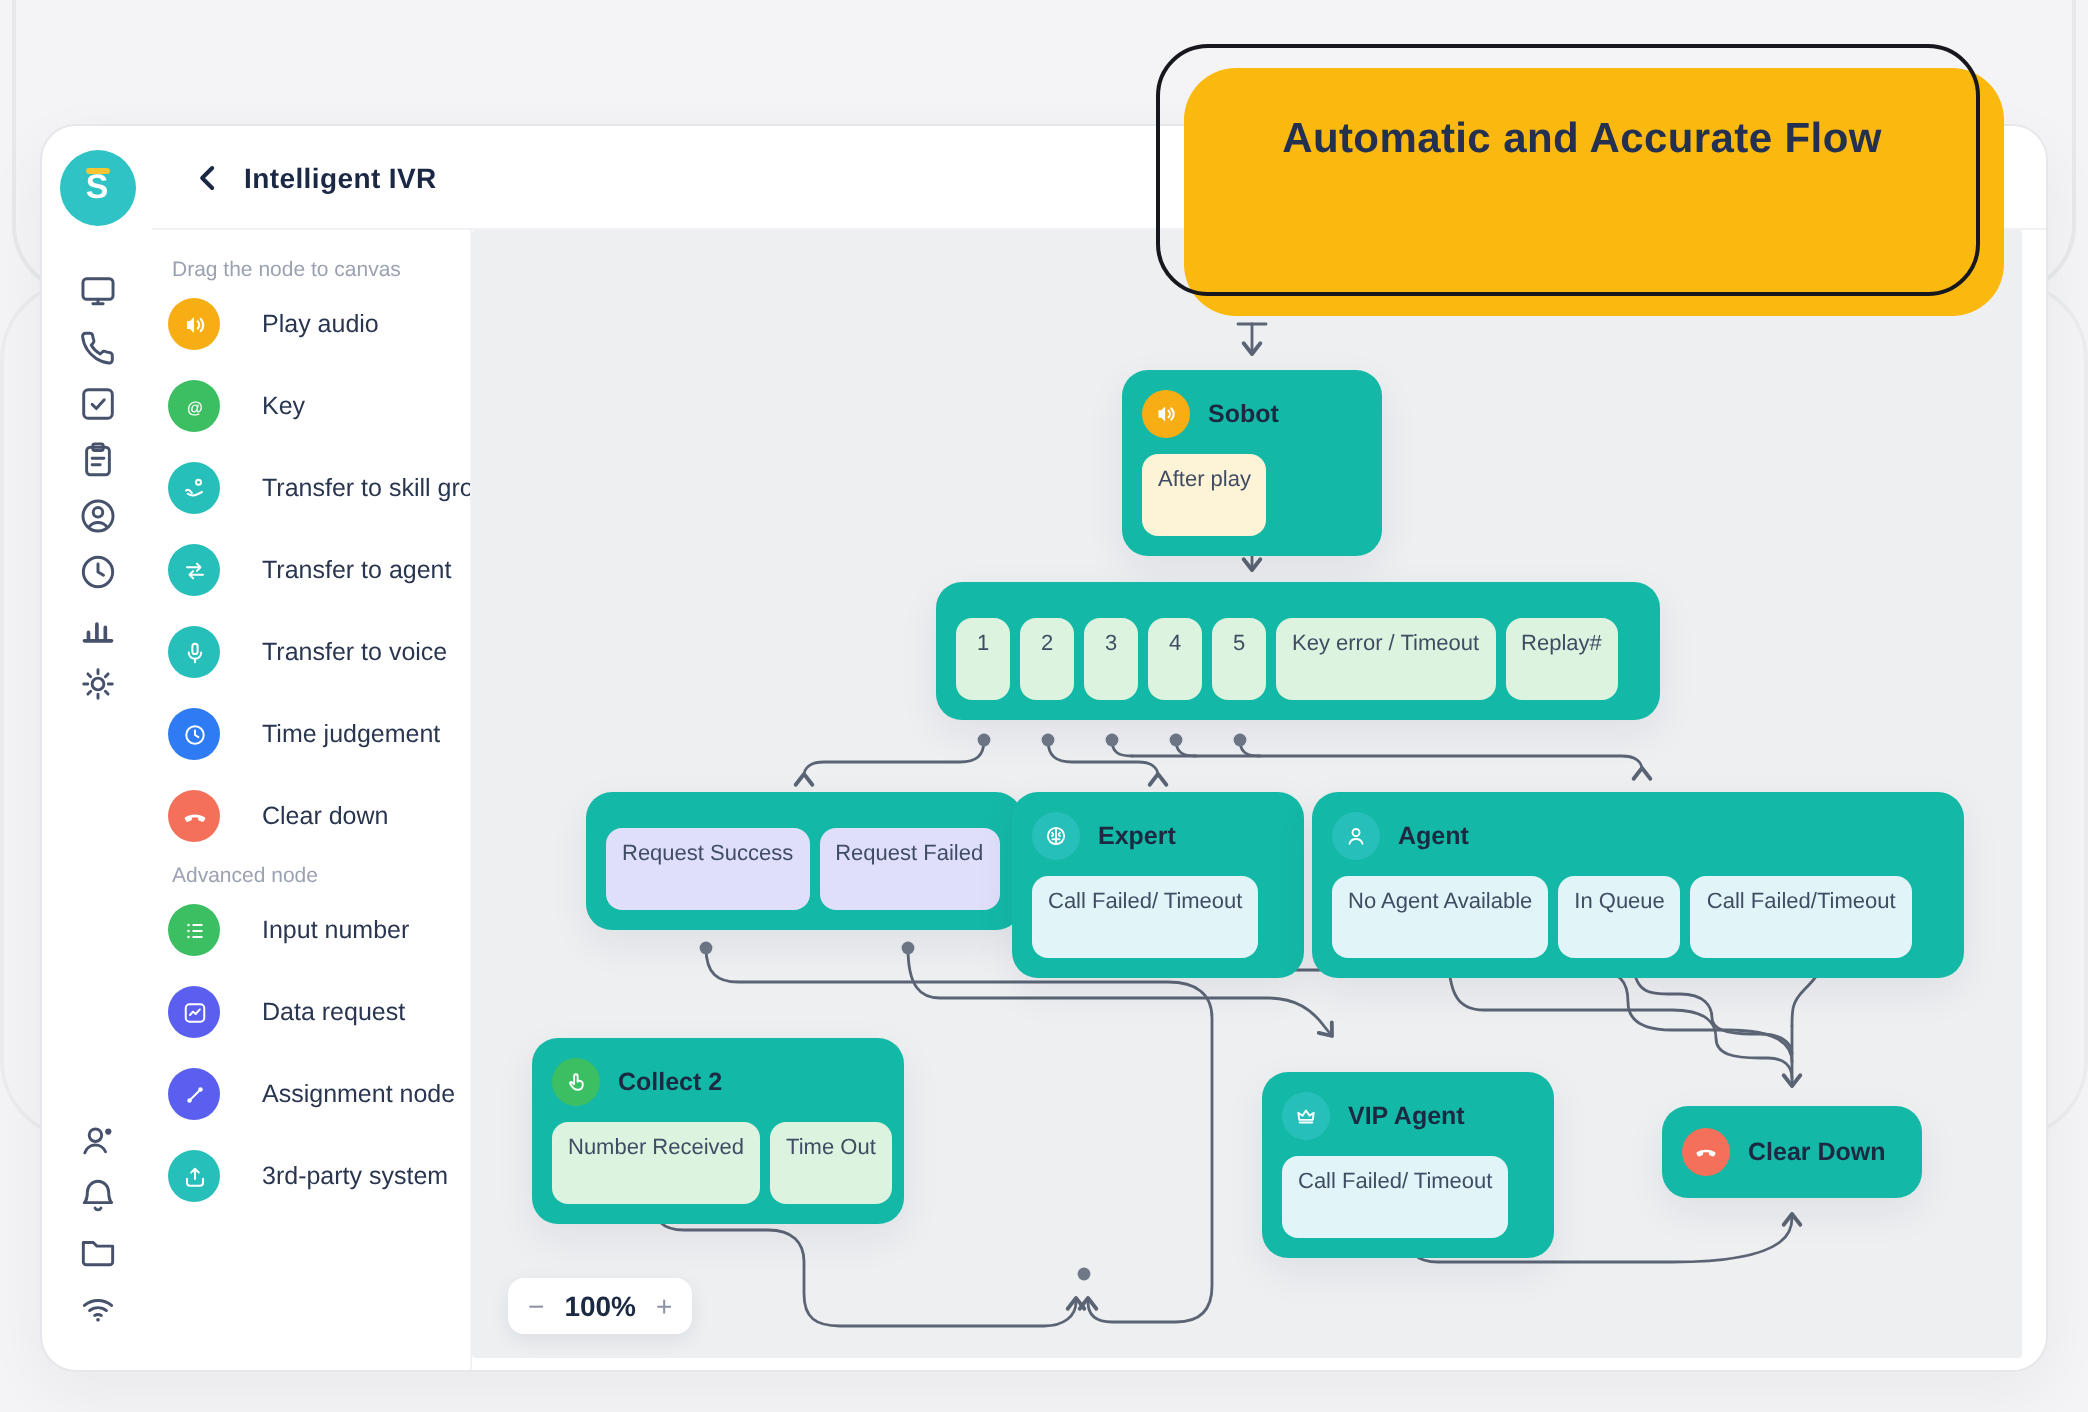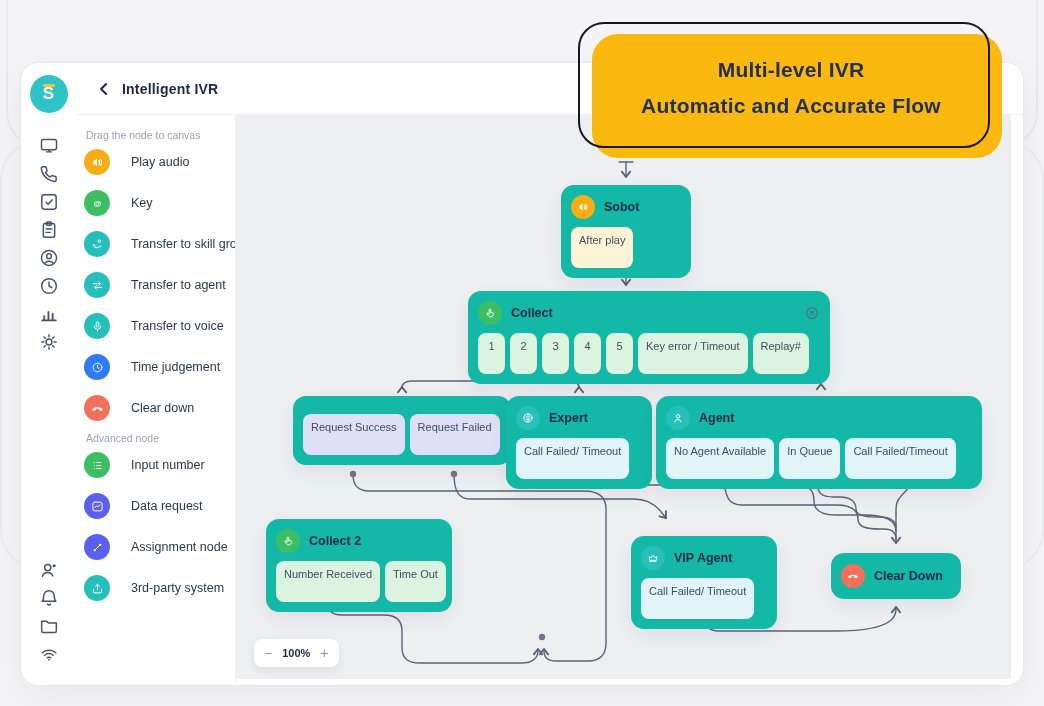--- a/index.html
+++ b/index.html
@@ -54,21 +54,21 @@
   .pill.sq { width:27px; padding:0; text-align:center; flex:none; }
   .s-green { background:#dcf3df; }
   .s-cream { background:#fdf3d7; }
   .s-lavender { background:#dfdffa; }
   .s-cyan { background:#e1f4f7; }
   .card.compact .chead { height:26px; }
 
   
   .zoomctl { position:absolute; left:18px; top:524px; height:28px; background:#fff; border-radius:8px; box-shadow:0 3px 10px rgba(25,35,65,.08); display:flex; align-items:center; gap:10px; padding:0 10px; }
   .zoomctl .zbtn { color:#8b93a3; font-size:14px; cursor:pointer; line-height:1; }
-  .zoomctl .zval { color:#1b2942; font-size:11px; font-weight:bold; }
+  .zoomctl .zval { color:#1b2942; font-size:14px; font-weight:bold; }
 
   
   .banner-fill { position:absolute; left:592px; top:34px; width:410px; height:124px; background:#fbb90f; border-radius:26px; z-index:30; }
   .banner-outline { position:absolute; left:578px; top:22px; width:412px; height:126px; border:2.5px solid #17181d; border-radius:26px; z-index:32; pointer-events:none; }
   .banner-text { position:absolute; left:592px; top:52px; width:398px; z-index:33; text-align:center; color:#24304f; font-weight:bold; font-size:21px; line-height:36px; letter-spacing:.2px; }
 </style>
 </head>
 <body>
 
 <div class="deco1"></div>
@@ -346,35 +346,20 @@
                     <path d="M14.2 9.2a4 4 0 0 1 0 5.6M16.6 7.2a6.8 6.8 0 0 1 0 9.6"></path>
                   </svg>
                 </span>
                 <span class="ntitle">Sobot</span>
               </div>
               <div class="pills">
                 <span class="pill s-cream">After play</span>
               </div>
             </div>
             <div class="card" style="left: 232px; top: 176px; width: 362px;">
-              <div class="chead">
-                <span class="nicon" style="background: rgb(60, 191, 99);">
-                  <svg viewBox="0 0 24 24" fill="none" stroke="#fff" stroke-width="1.6" stroke-linecap="round" stroke-linejoin="round">
-                    <path d="M10.4 12.6V6.9a1.5 1.5 0 0 1 3 0v4.9"></path>
-                    <path d="M13.4 11c3.3-.3 4.8 1 4.4 3.8-.3 2.1-1.7 3.8-4.5 3.8-2.1 0-3.4-.8-4.7-2.8l-1.6-2.4c-.6-.9.6-2 1.5-1.2l1.9 1.7"></path>
-                  </svg>
-                </span>
-                <span class="ntitle">Collect</span>
-                <span class="nclose">
-                  <svg viewBox="0 0 24 24" fill="none" stroke="currentColor" stroke-width="1.6" stroke-linecap="round" stroke-linejoin="round">
-                    <circle cx="12" cy="12" r="8"></circle>
-                    <path d="m9.4 9.4 5.2 5.2M14.6 9.4l-5.2 5.2"></path>
-                  </svg>
-                </span>
-              </div>
               <div class="pills">
                 <span class="pill s-green sq">1</span>
                 <span class="pill s-green sq">2</span>
                 <span class="pill s-green sq">3</span>
                 <span class="pill s-green sq">4</span>
                 <span class="pill s-green sq">5</span>
                 <span class="pill s-green">Key error / Timeout</span>
                 <span class="pill s-green">Replay#</span>
               </div>
             </div>
@@ -455,15 +440,14 @@
             </div>
           </div>
       </div>
     </div>
   </div>
 </div>
 
 <div class="banner-fill"></div>
 <div class="banner-outline"></div>
 <div class="banner-text">
-  <div>Multi-level IVR</div>
   <div>Automatic and Accurate Flow</div>
 </div>
 
 </body></html>

